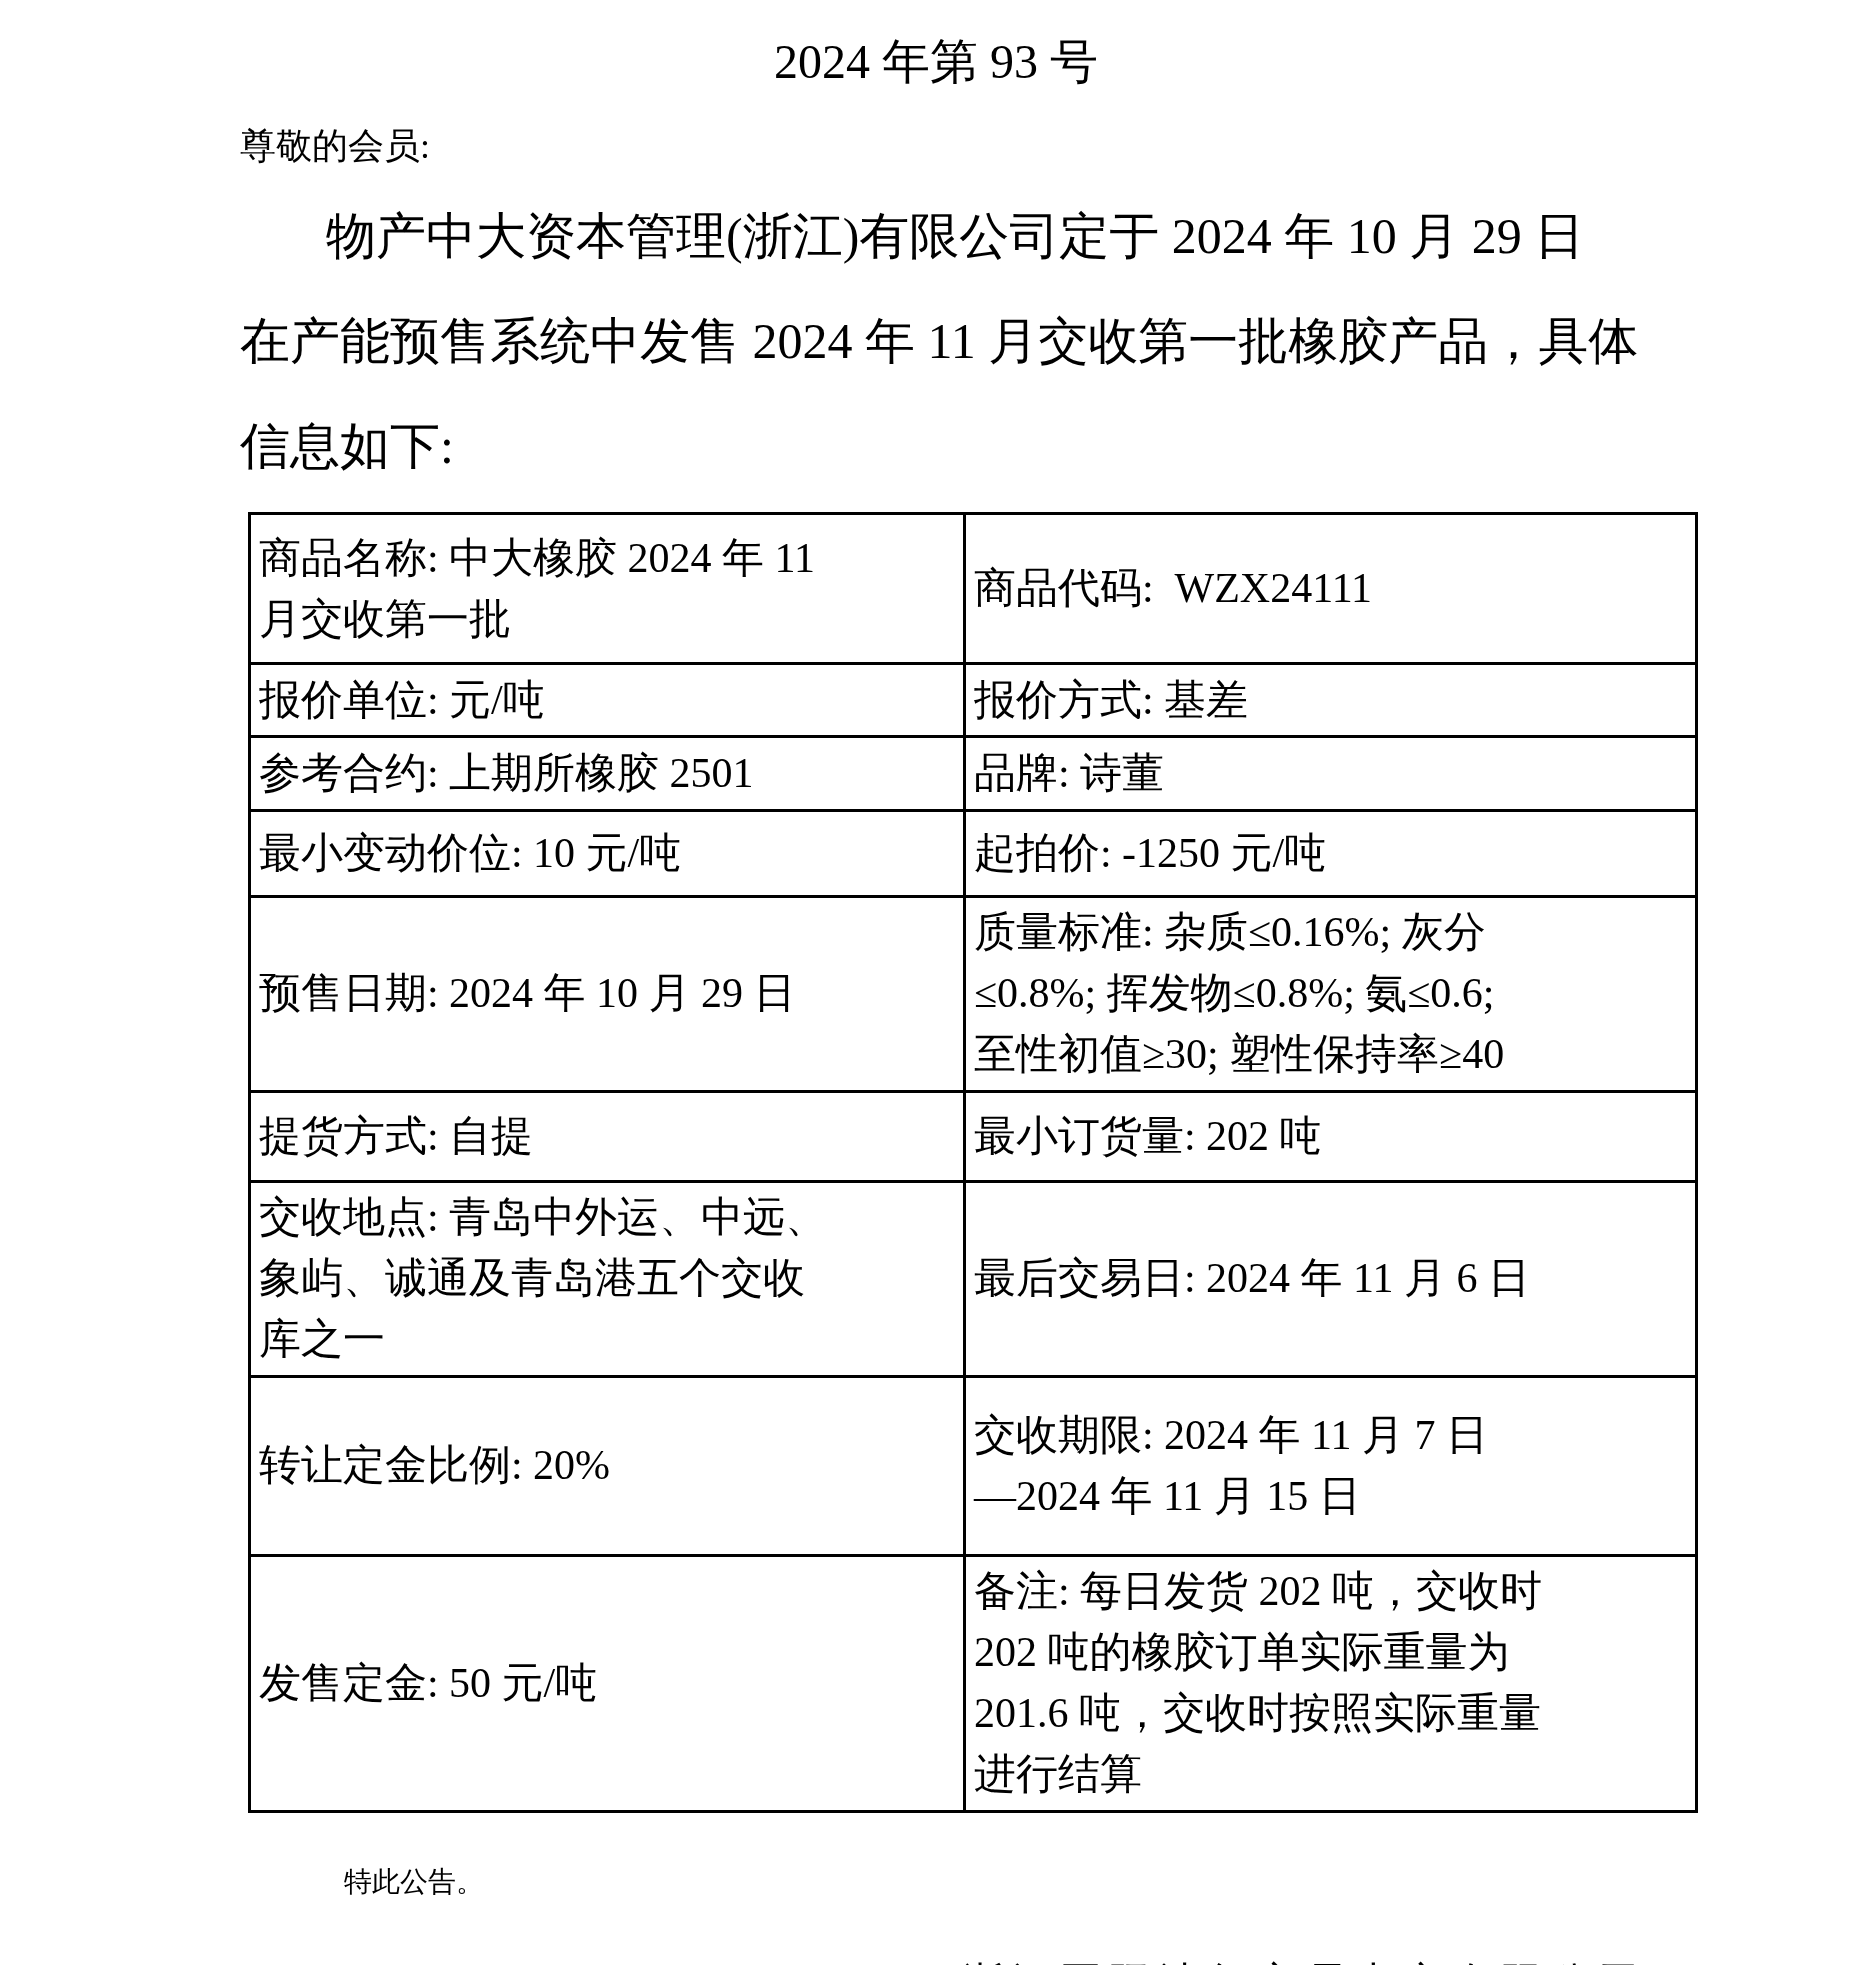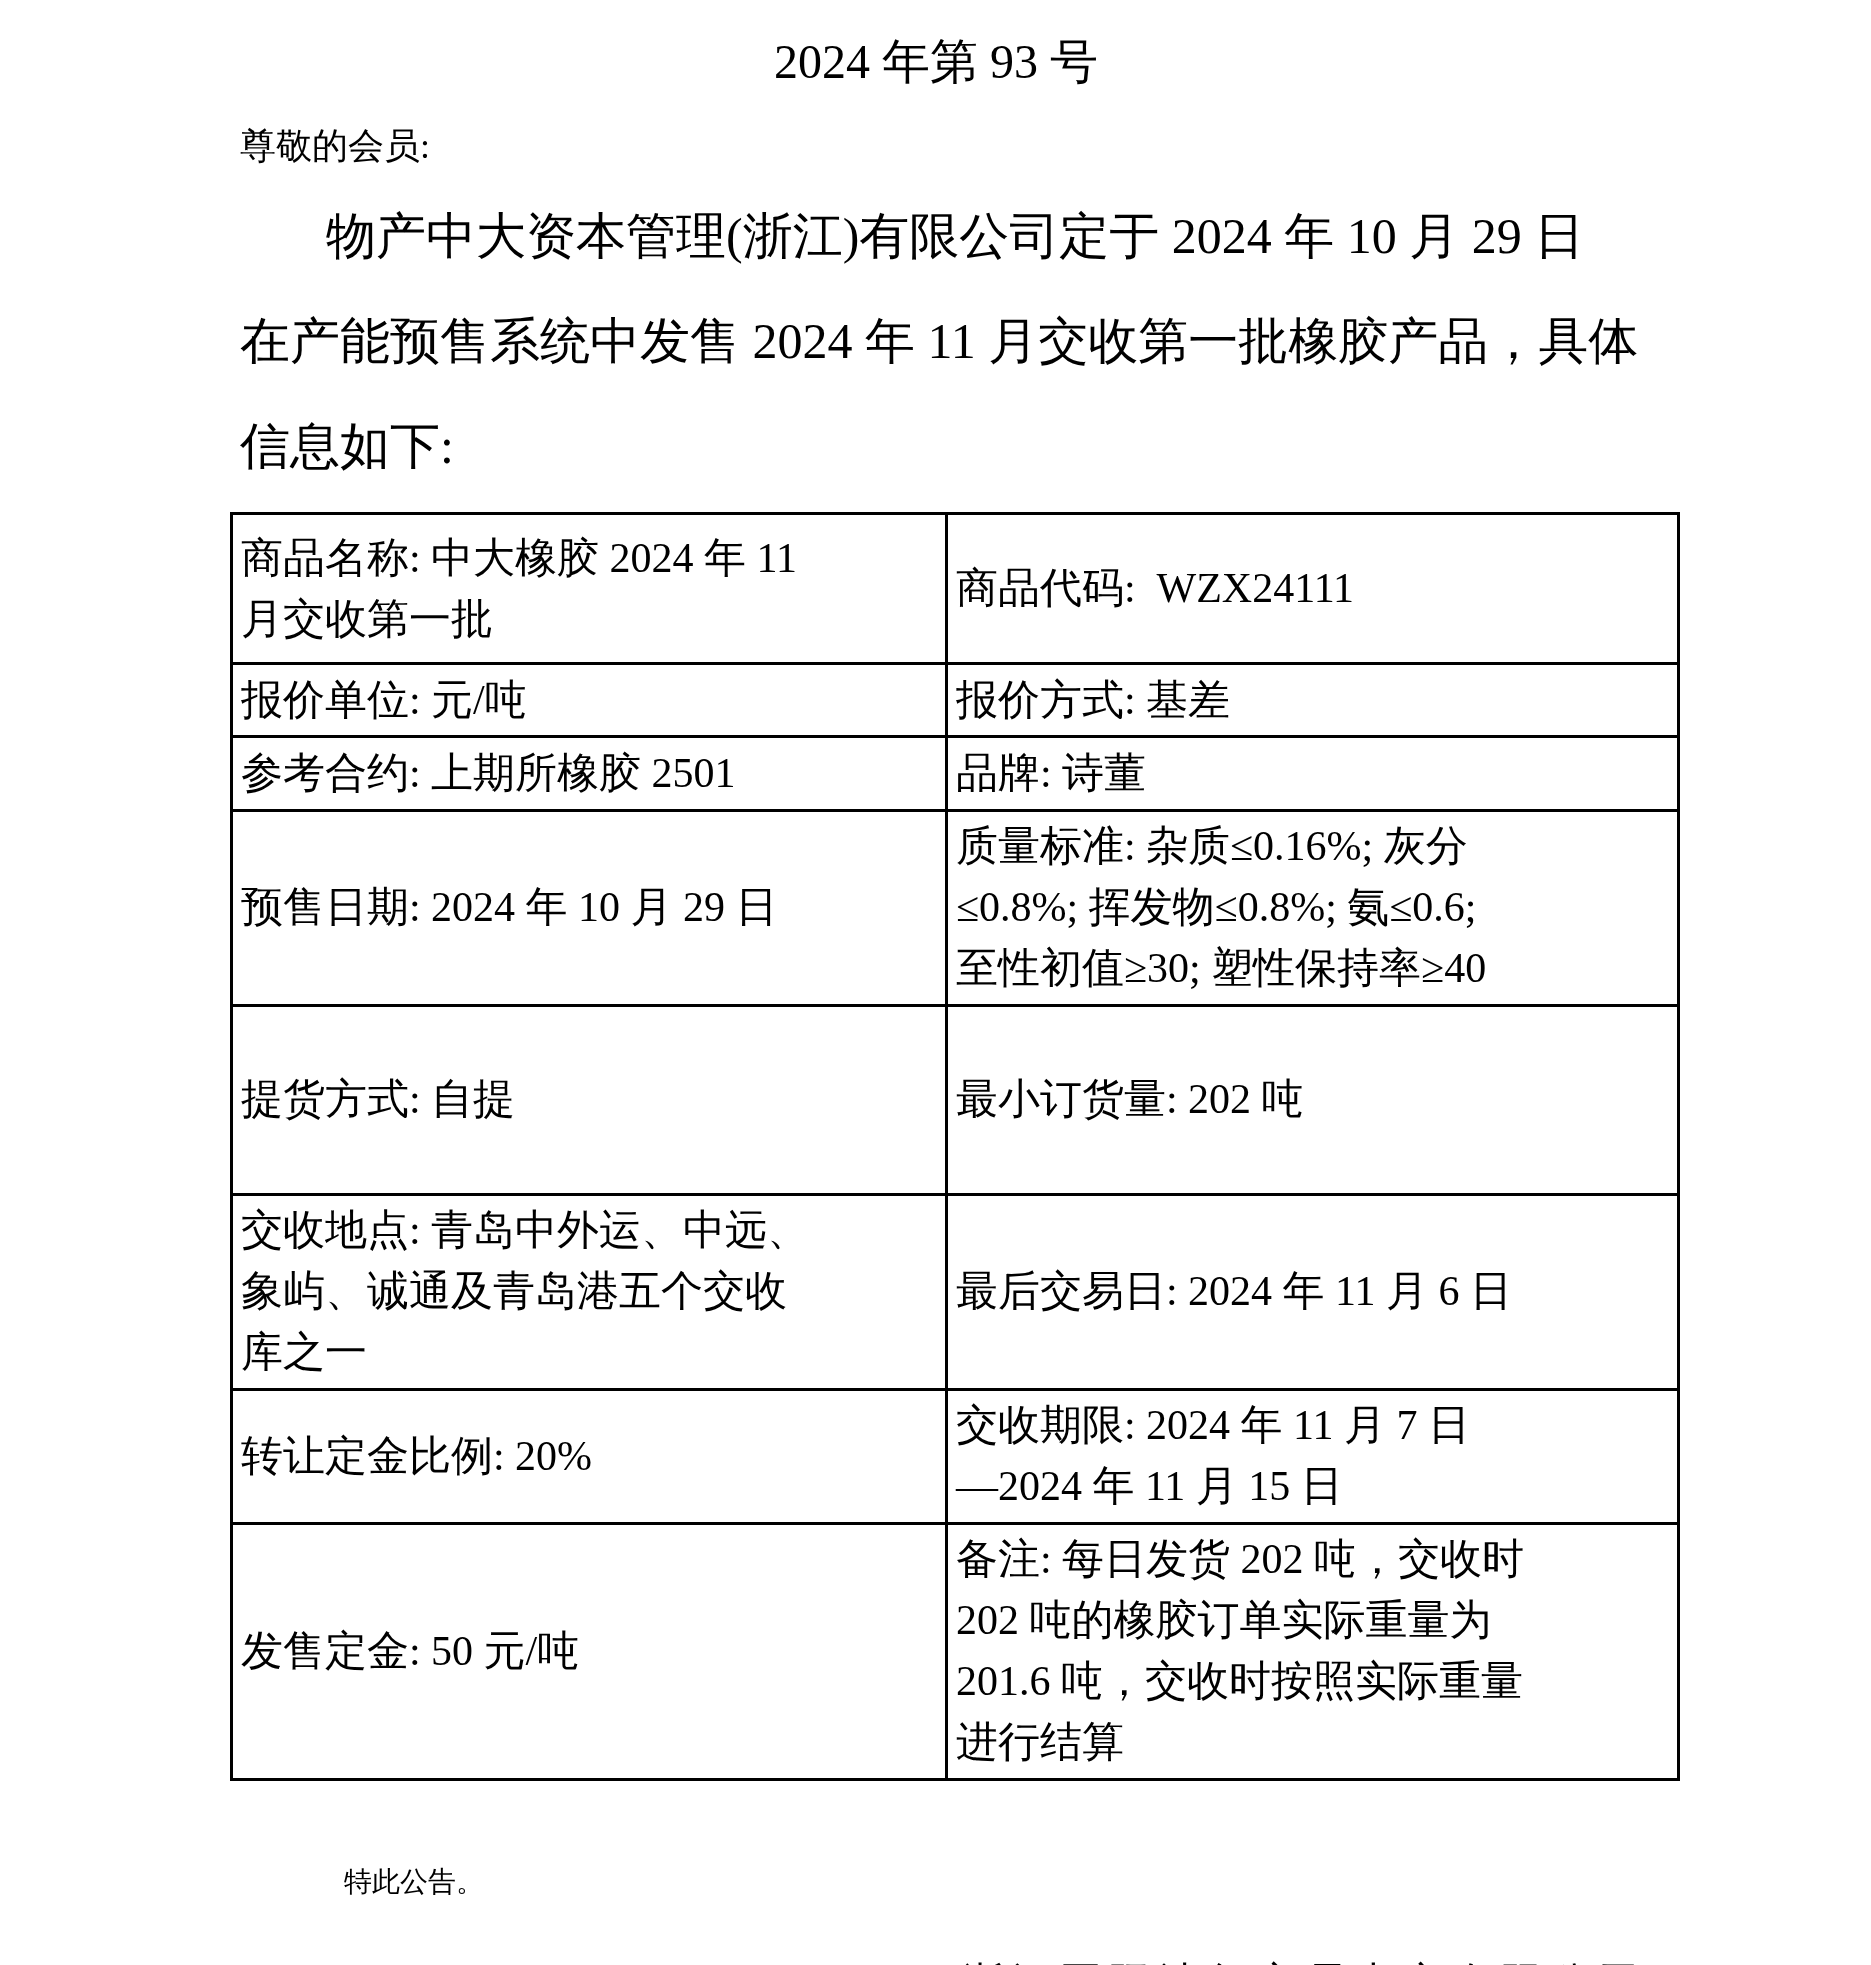--- a/index.html
+++ b/index.html
@@ -19,21 +19,21 @@
     position: absolute; top: 123px; left: 240px;
     font-size: 36px; line-height: 1.3; white-space: pre-wrap;
   }
   .intro {
     position: absolute; top: 184px; left: 240px; width: 1407px;
     font-size: 50px; line-height: 2.1; text-indent: 86px;
     white-space: pre-wrap;
   }
 
   table.tbl {
-    position: absolute; top: 512px; left: 230px; width: 1447px;
+    position: absolute; top: 512px; left: 248px; width: 1447px;
     border-collapse: collapse; table-layout: fixed;
   }
   table.tbl col.c1 { width: 715px; }
   table.tbl col.c2 { width: 732px; }
   table.tbl td {
     border: 3.5px solid #000000;
     padding: 4.7px 7.9px;
     vertical-align: middle;
     font-size: 42px; line-height: 1.45;
     white-space: pre-wrap;
@@ -89,20 +89,24 @@
       </tr>
       <tr>
         <td>报价单位: 元/吨</td>
         <td>报价方式: 基差</td>
       </tr>
       <tr>
         <td>参考合约: 上期所橡胶 2501</td>
         <td>品牌: 诗董</td>
       </tr>
       <tr>
+        <td>最小变动价位: 10 元/吨</td>
+        <td>起拍价: -1250 元/吨</td>
+      </tr>
+      <tr>
         <td>预售日期: 2024 年 10 月 29 日</td>
         <td>质量标准: 杂质≤0.16%; 灰分
 ≤0.8%; 挥发物≤0.8%; 氨≤0.6;
 至性初值≥30; 塑性保持率≥40</td>
       </tr>
       <tr>
         <td>提货方式: 自提</td>
         <td>最小订货量: 202 吨</td>
       </tr>
       <tr>

